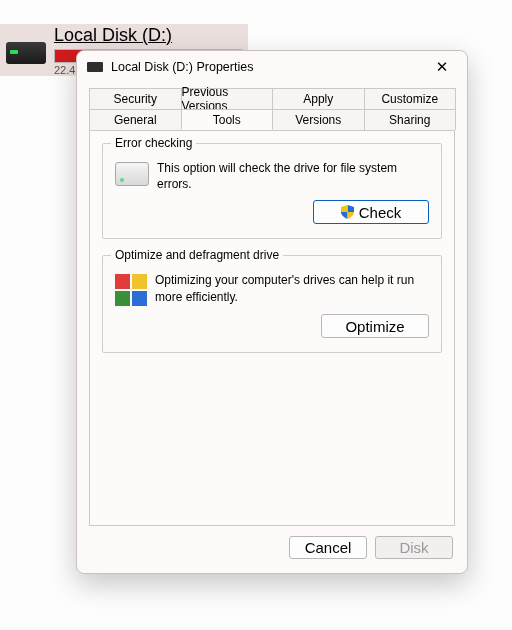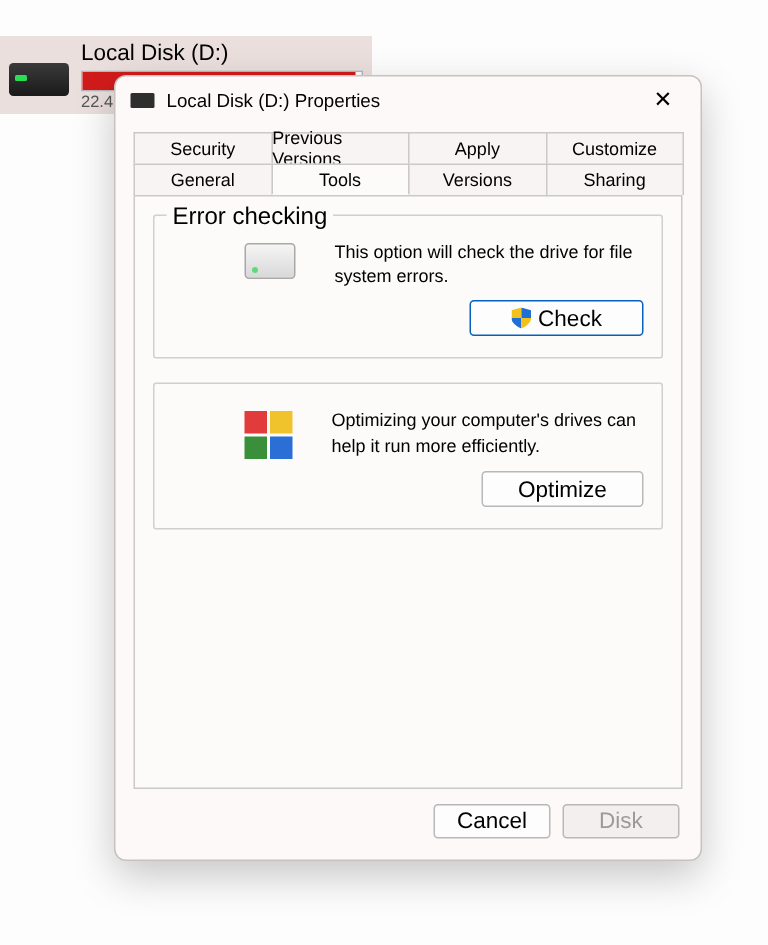--- a/index.html
+++ b/index.html
@@ -42,21 +42,21 @@
     border-radius: 3px;
   }
   .disk-icon .slot {
     position: absolute;
     left: 4px; top: 14px;
     width: 8px; height: 4px;
     background: #2bdc55;
     border-radius: 1px;
   }
   .disk-text { flex: 1; }
-  .disk-label { font-size: 15px; padding-bottom:2px; }
+  .disk-label { font-size: 18px; padding-bottom:2px;text-decoration:underline; }
   .disk-bar {
     width: 100%;
     height: 14px;
     background: #fff;
     border: 1px solid #b8b8b8;
     position: relative;
     margin: 1px 0;
   }
   .disk-bar .fill {
     position: absolute;
@@ -151,27 +151,26 @@
     margin-bottom: 16px;
     position: relative;
     background: #fdfbfa;
   }
   .group-title {
     position: absolute;
     top: -8px;
     left: 8px;
     background: #fdfbfa;
     padding: 0 4px;
-    font-size: 16px;
+    font-size: 12px;
   }
   .group-row {
     display: flex;
     align-items: flex-start;
-    gap: 26px;
-    margin-left: 48px;
+    gap: 8px;
   }
   .ec-icon {
     width: 34px; height: 24px;
     background: linear-gradient(#f5f5f5,#d8d8d8);
     border: 1px solid #a8a8a8;
     border-radius: 3px;
     position: relative;
     margin-top: 2px;
   }
   .ec-icon::after {
@@ -294,20 +293,21 @@
                 <path d="M0 7.5 H7 V15 C7 15 0 12 0 8 Z" fill="#1f6fd6"></path>
                 <path d="M7 7.5 H14 V8 C14 12 7 15 7 15 Z" fill="#f2c21a"></path>
               </svg>
             </span>
             <span>Check</span>
           </button>
         </div>
       </div>
 
       <div class="group">
+        <div class="group-title">Optimize and defragment drive</div>
         <div class="group-row">
           <div class="defrag-icon">
             <div class="q a"></div>
               <div class="q b"></div>
               <div class="q c"></div>
               <div class="q d"></div>
           </div>
           <div class="group-desc">Optimizing your computer's drives can help it run more efficiently.</div>
         </div>
         <div class="btn-row">

